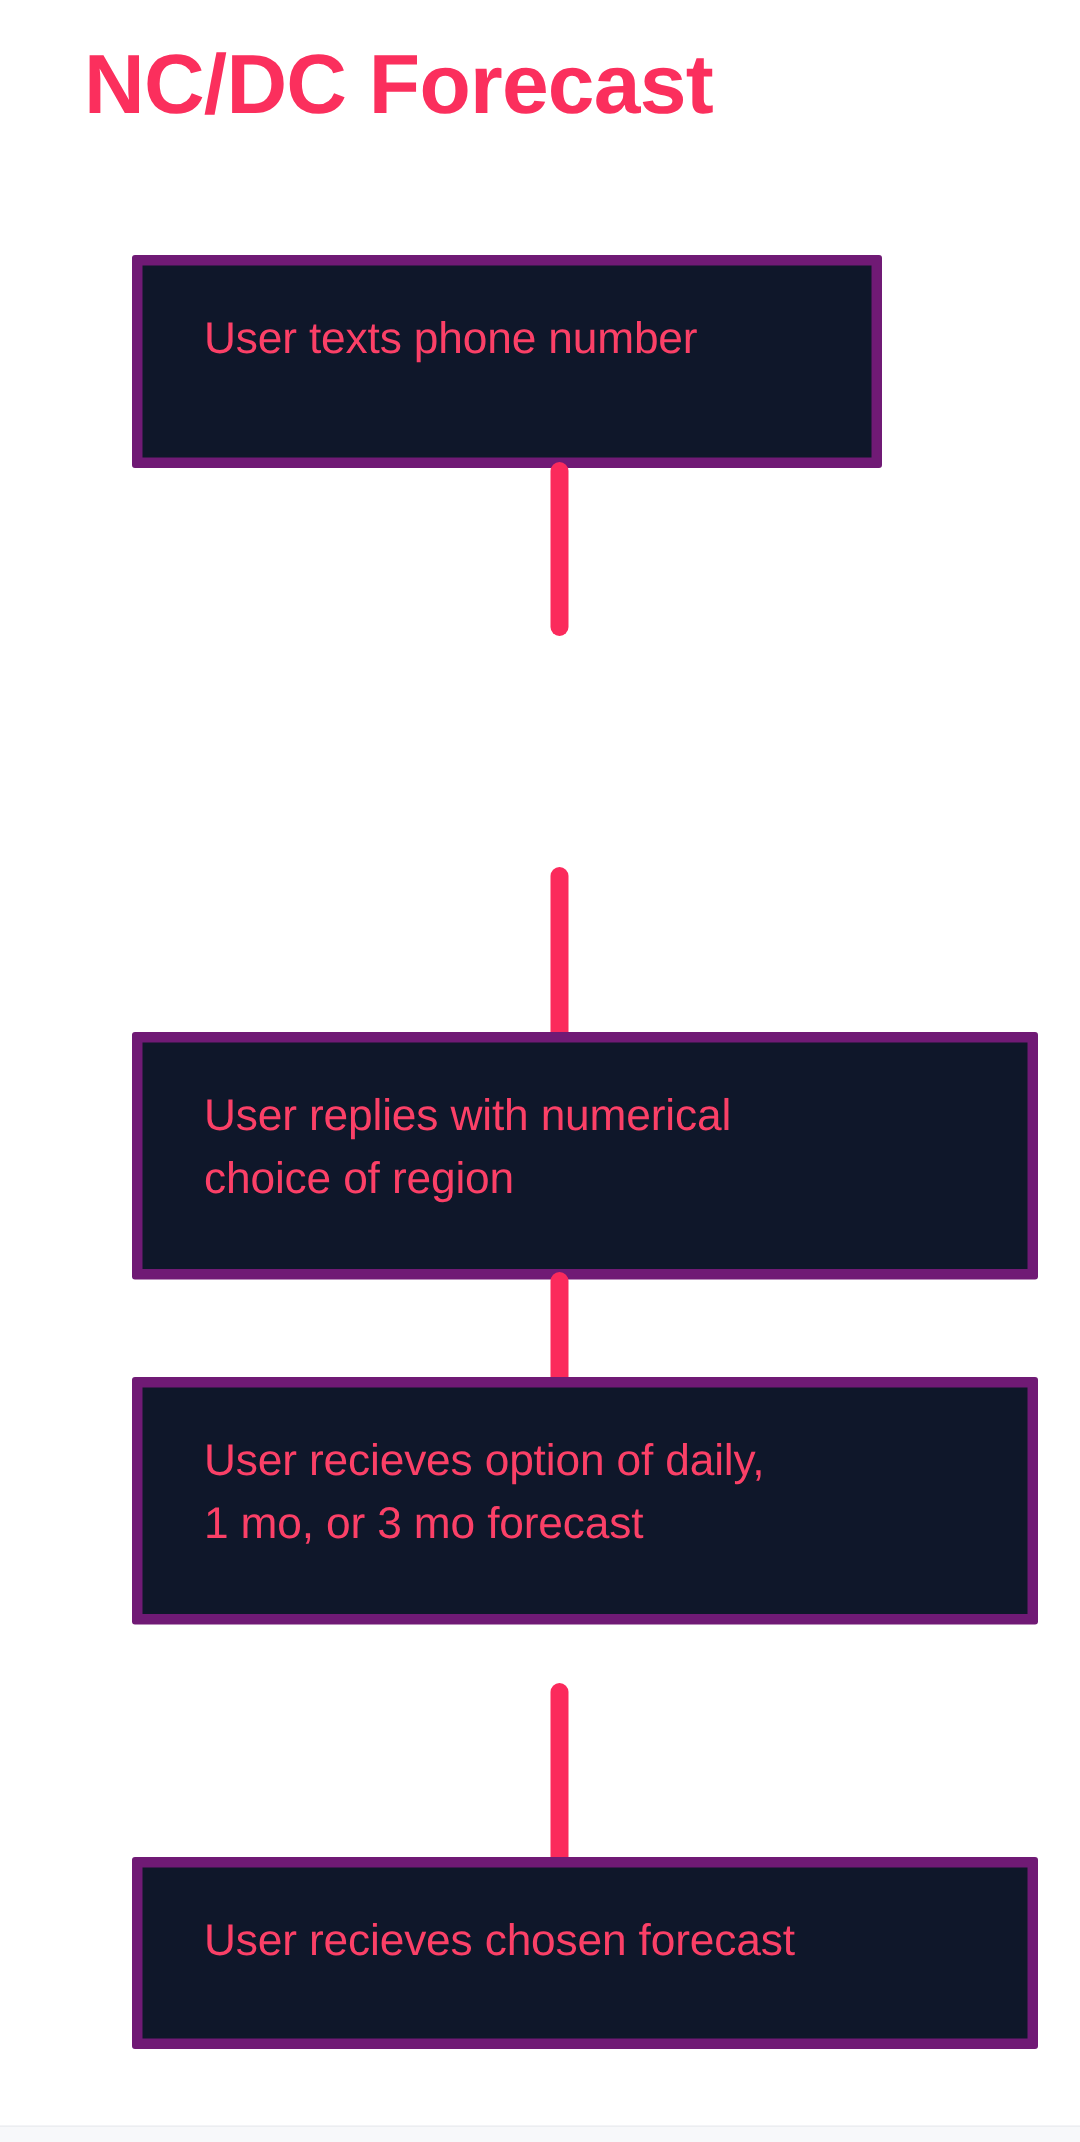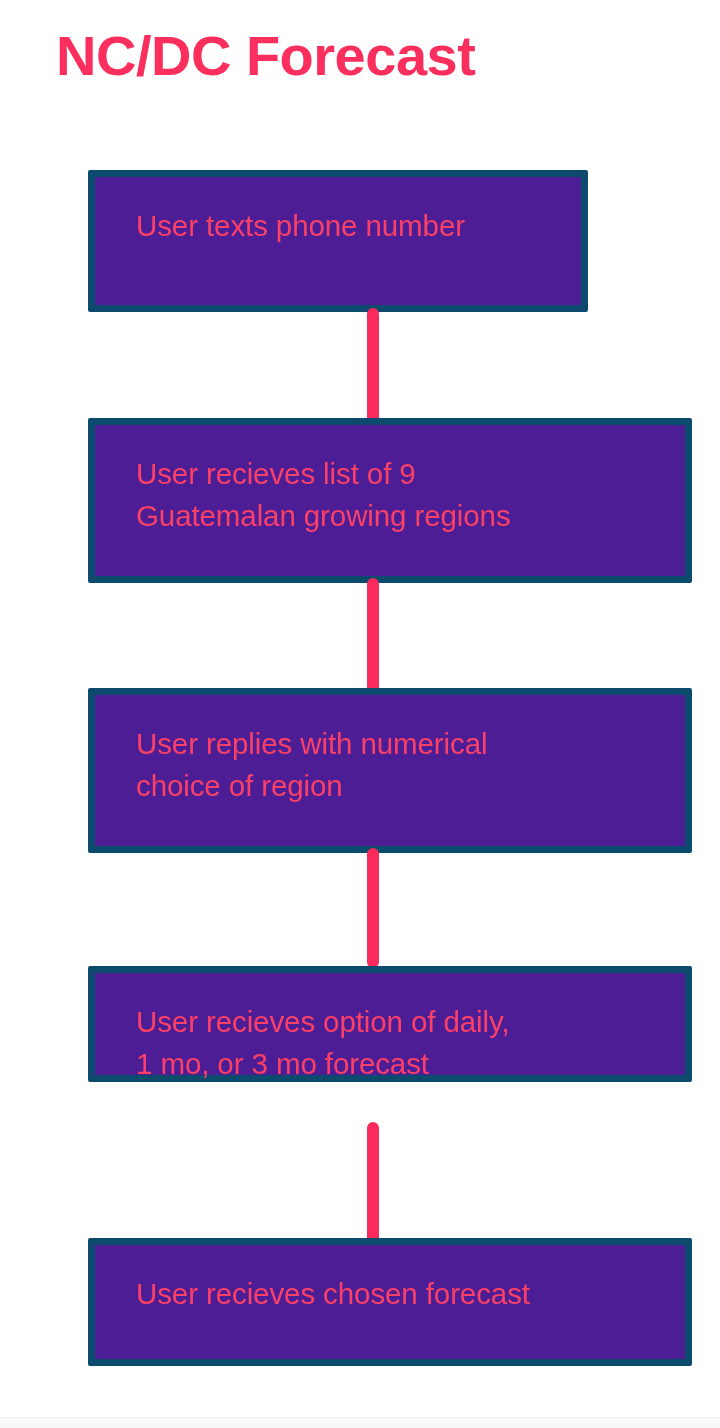--- a/index.html
+++ b/index.html
@@ -43,22 +43,22 @@
     position: absolute;
     left: 0;
     top: 0;
     width: 720px;
     height: 1428px;
   }
 
   .node {
     position: absolute;
     box-sizing: border-box;
-    background: #4c1d95;
-    border: 7px solid #0c4a6e;
+    background: #0f172a;
+    border: 7px solid #701a75;
     border-radius: 2px;
   }
 
   .node-label {
     position: absolute;
     left: 41px;
     right: 14px;
     color: #fb4067;
     font-size: 29.5px;
     line-height: 1.42;
@@ -70,21 +70,21 @@
   
   .node-1 { left: 88px; top: 170px;  width: 500px; height: 142px; }
   .node-1 .node-label { top: 28px; }
 
   .node-2 { left: 88px; top: 418px;  width: 604px; height: 165px; }
   .node-2 .node-label { top: 28px; }
 
   .node-3 { left: 88px; top: 688px;  width: 604px; height: 165px; }
   .node-3 .node-label { top: 28px; }
 
-  .node-4 { left: 88px; top: 966px;  width: 604px; height: 116px; padding-left: 24px; }
+  .node-4 { left: 88px; top: 918px;  width: 604px; height: 165px; padding-left: 24px; }
   .node-4 .node-label { top: 28px; }
 
   .node-5 { left: 88px; top: 1238px; width: 604px; height: 128px; }
   .node-5 .node-label { top: 28px; }
 
   
   .connector {
     position: absolute;
     left: 367px;
     width: 12px;
@@ -115,24 +115,20 @@
   <div id="page-title">NC/DC Forecast</div>
 
   <div id="flow">
 
     <div class="node node-1">
       <div class="node-label">User texts phone number</div>
     </div>
 
     <div class="connector connector-1"></div>
 
-    <div class="node node-2">
-      <div class="node-label">User recieves list of 9
-Guatemalan growing regions</div>
-    </div>
 
     <div class="connector connector-2"></div>
 
     <div class="node node-3">
       <div class="node-label">User replies with numerical
 choice of region</div>
     </div>
 
     <div class="connector connector-3"></div>
 

